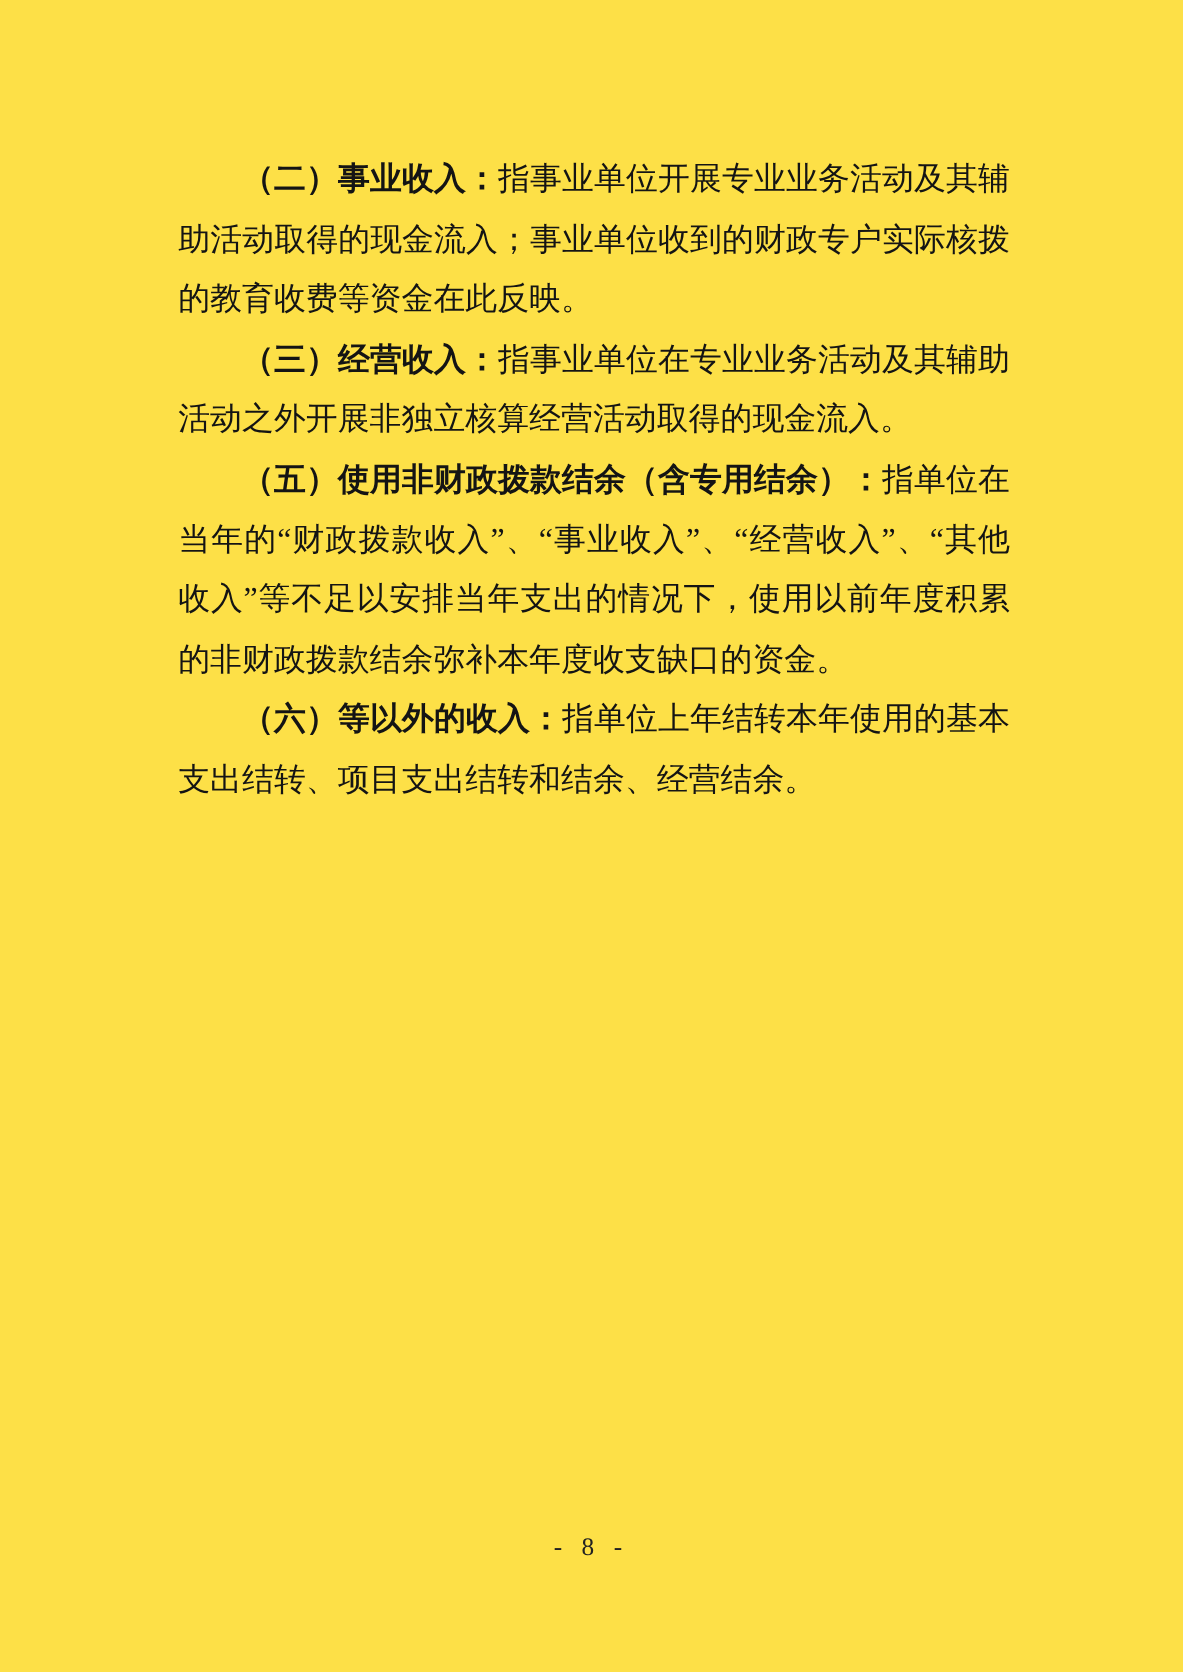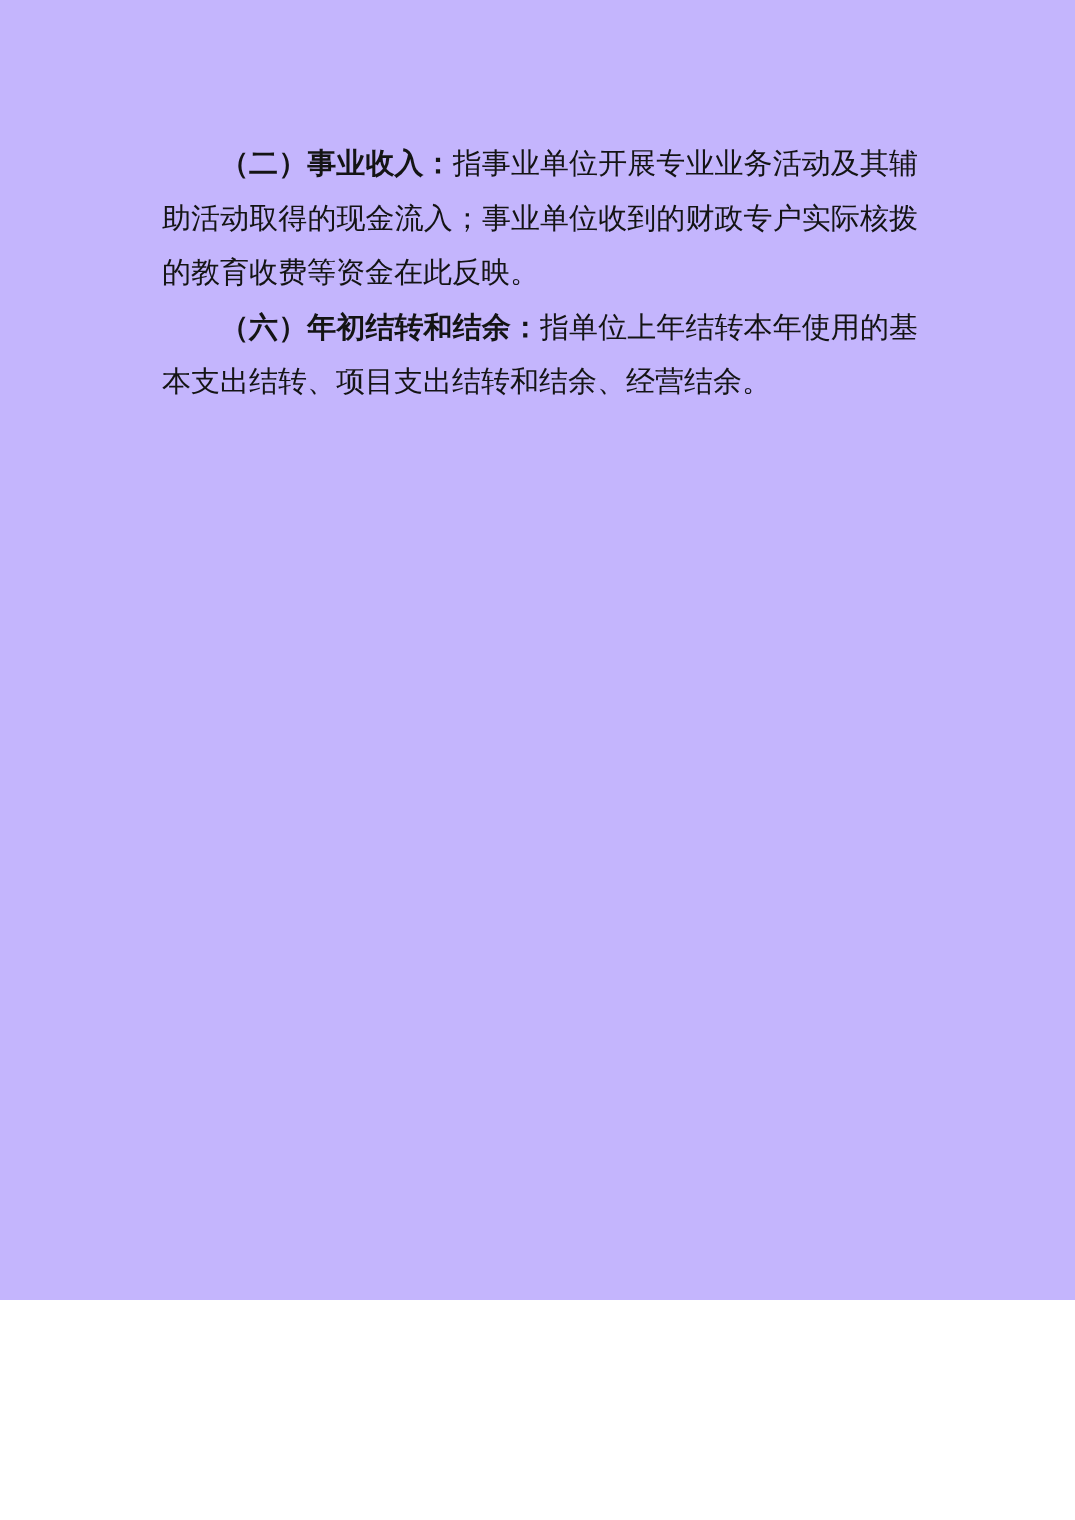--- a/index.html
+++ b/index.html
@@ -3,22 +3,22 @@
 <meta charset="utf-8">
 <style>
   html, body {
     margin: 0;
     padding: 0;
     background: #ffffff;
   }
   .page {
     position: relative;
     width: 1075px;
-    height: 1300px;
-    background: #c4b5fd;
+    height: 1520px;
+    background: #fde047;
     overflow: hidden;
     font-family: "Liberation Serif", "DejaVu Serif", serif;
     color: #141414;
   }
   .content {
     position: absolute;
     left: 162px;
     top: 136px;
     width: 756px;
   }
@@ -45,16 +45,18 @@
     letter-spacing: 6px;
     color: #222222;
   }
 </style>
 </head>
 <body>
 
 <div class="page">
   <div class="content">
     <p class="para"><span class="lead">（二）事业收入：</span><span>指事业单位开展专业业务活动及其辅助活动取得的现金流入；事业单位收到的财政专户实际核拨的教育收费等资金在此反映。</span></p>
-    <p class="para"><span class="lead">（六）年初结转和结余：</span><span>指单位上年结转本年使用的基本支出结转、项目支出结转和结余、经营结余。</span></p>
+    <p class="para"><span class="lead">（三）经营收入：</span><span>指事业单位在专业业务活动及其辅助活动之外开展非独立核算经营活动取得的现金流入。</span></p>
+    <p class="para"><span class="lead">（五）使用非财政拨款结余（含专用结余）：</span><span>指单位在当年的“财政拨款收入”、“事业收入”、“经营收入”、“其他收入”等不足以安排当年支出的情况下，使用以前年度积累的非财政拨款结余弥补本年度收支缺口的资金。</span></p>
+    <p class="para"><span class="lead">（六）等以外的收入：</span><span>指单位上年结转本年使用的基本支出结转、项目支出结转和结余、经营结余。</span></p>
   </div>
   <div class="footer">- 8 -</div>
 </div>
 
 </body></html>

